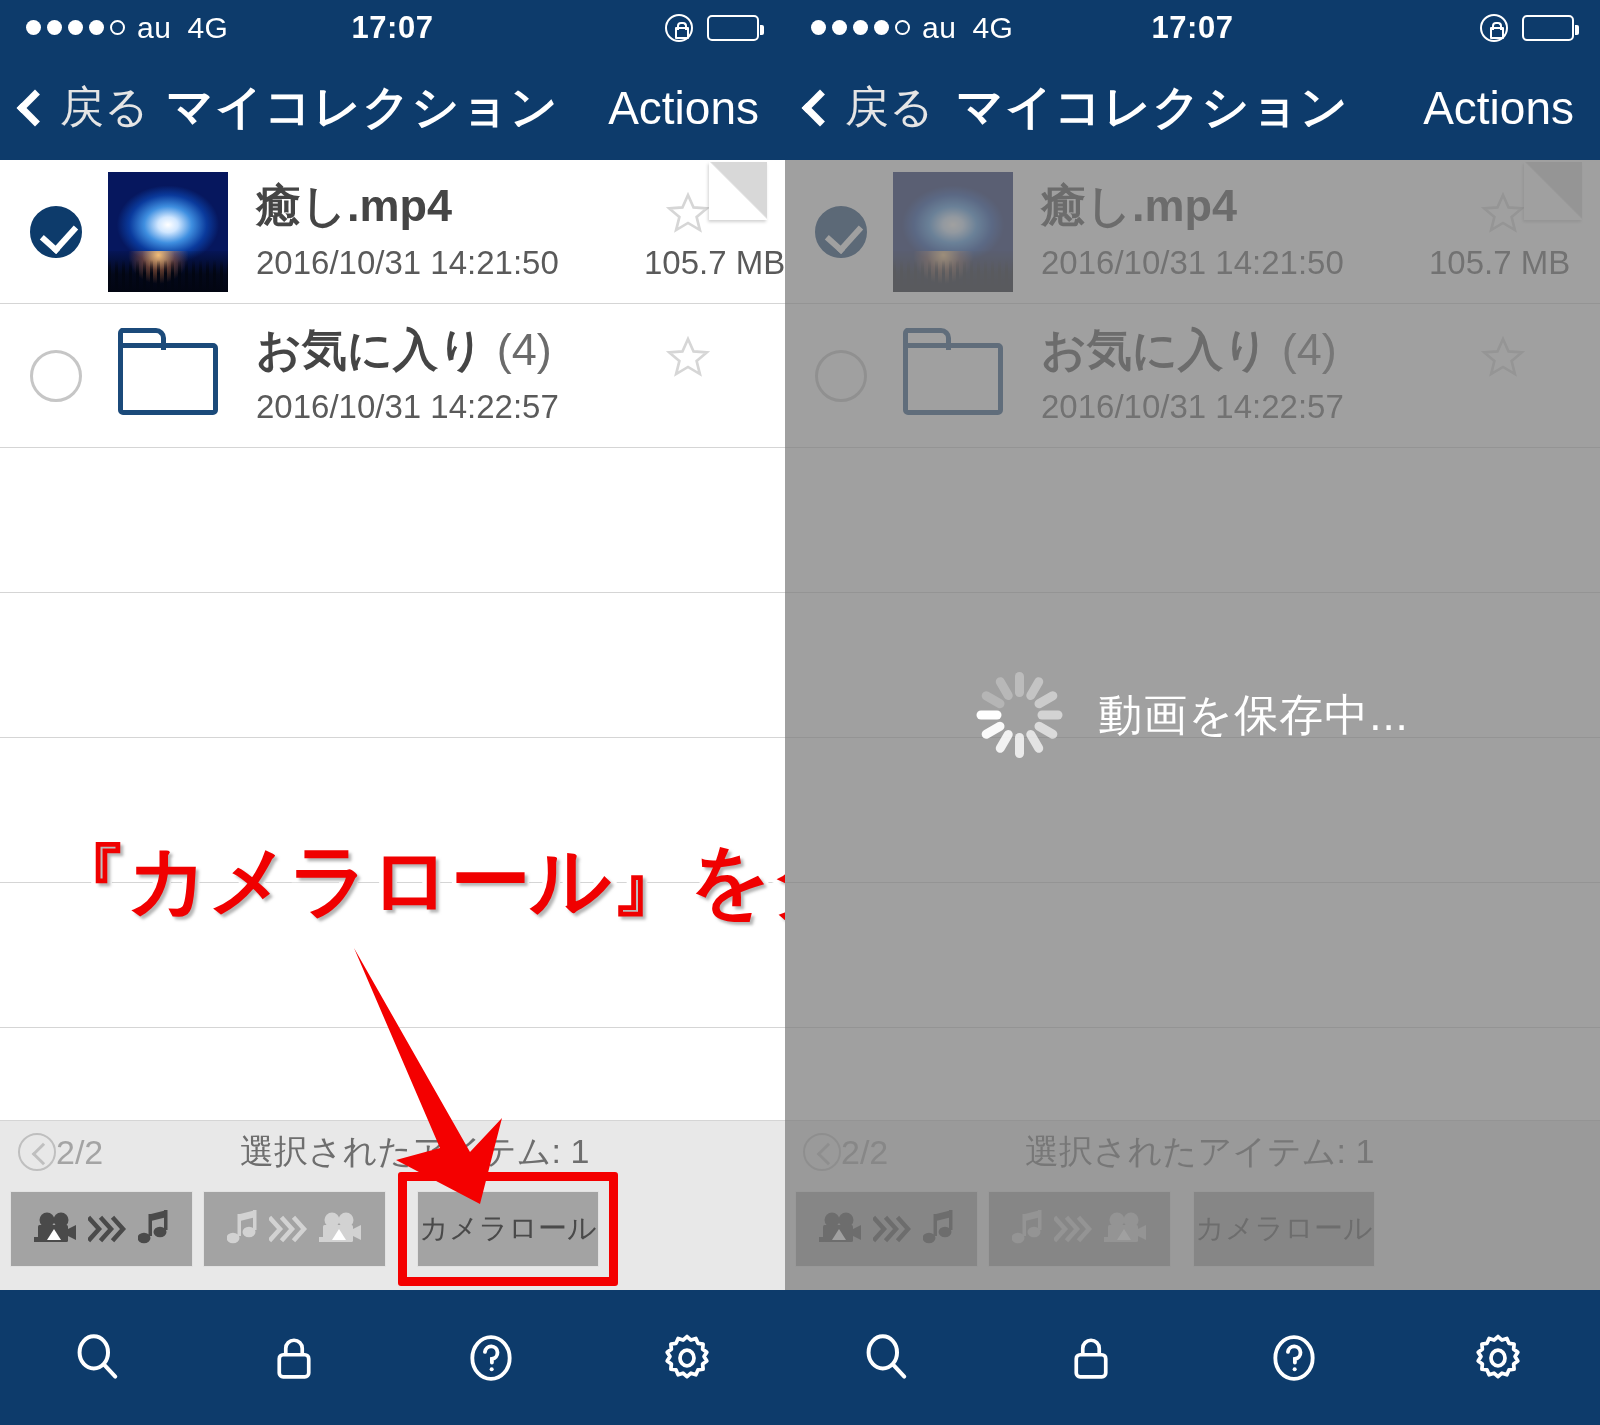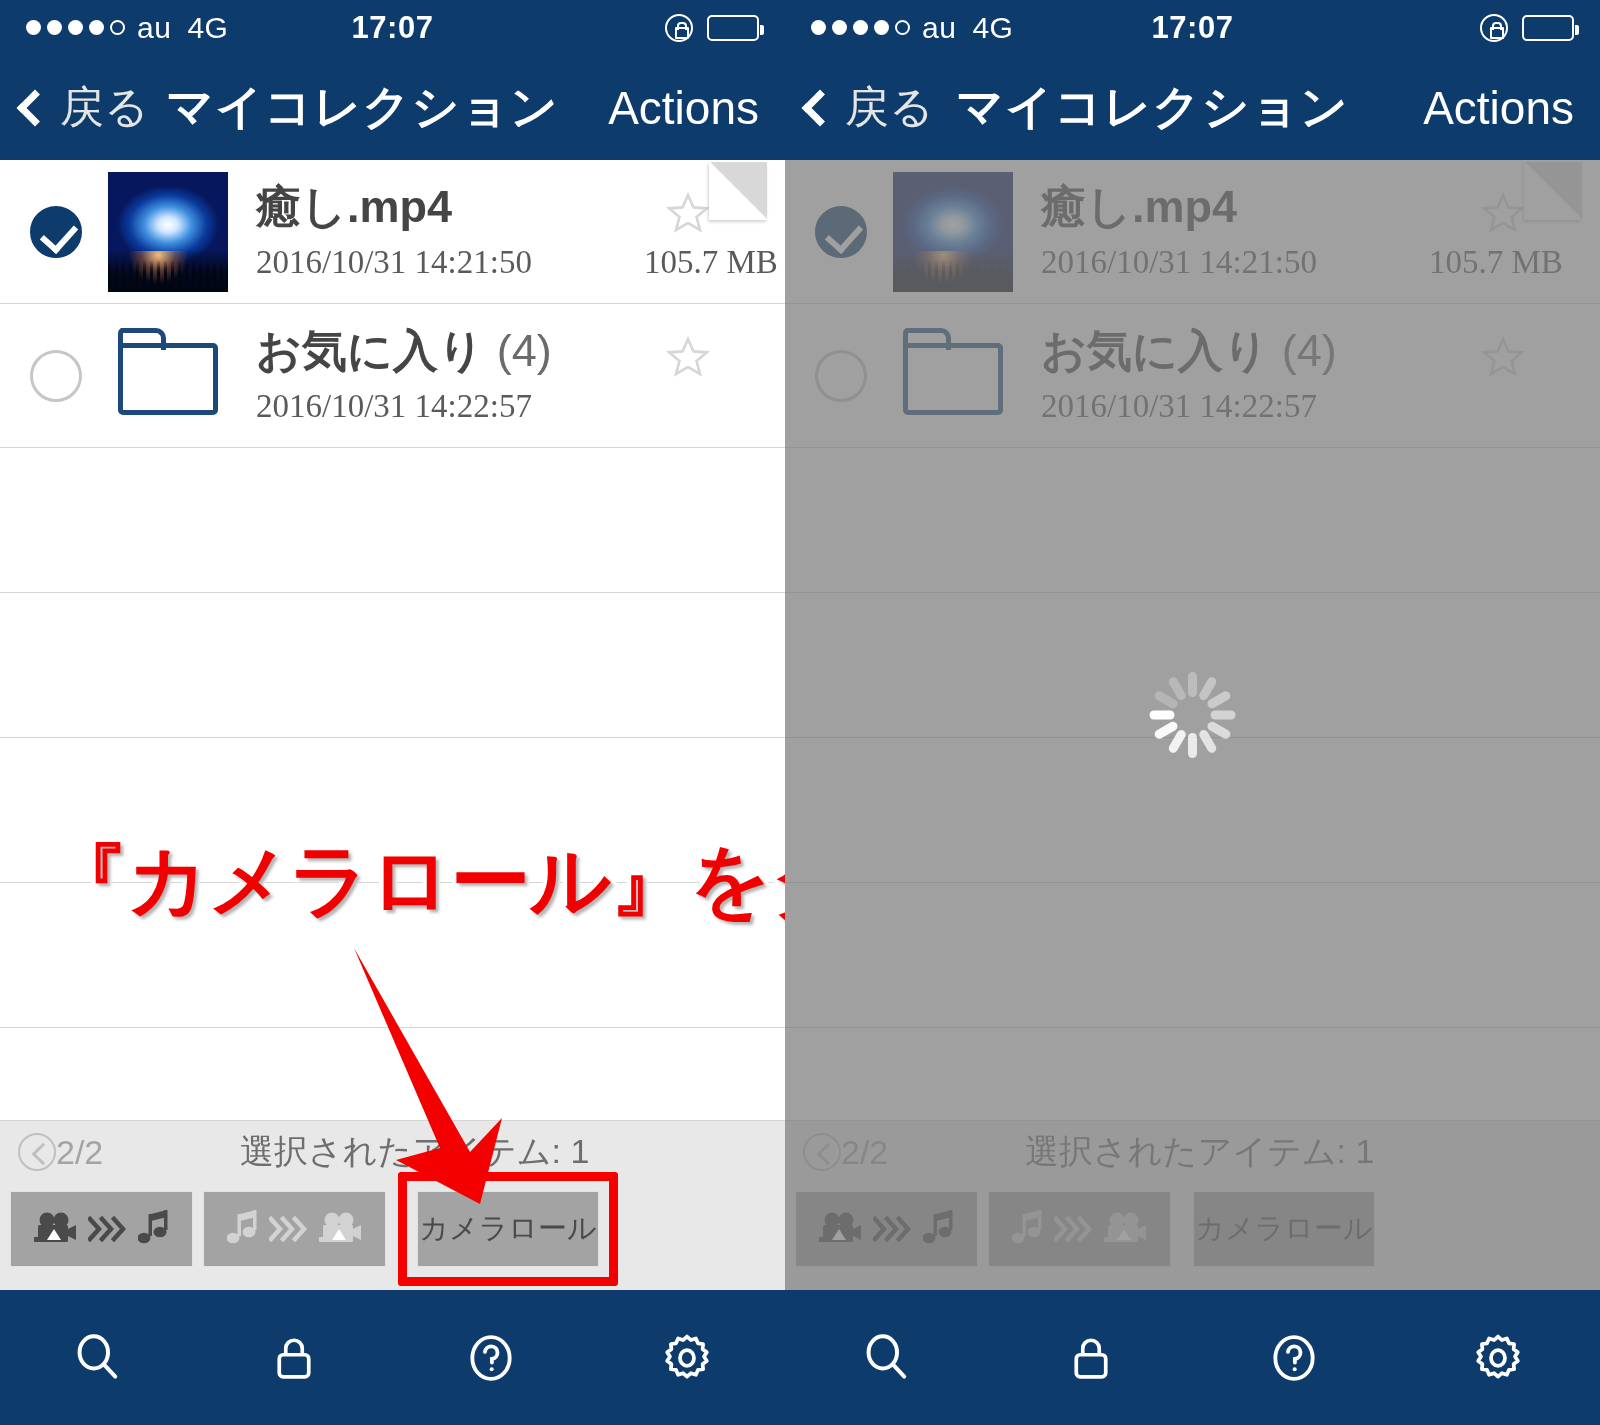--- a/index.html
+++ b/index.html
@@ -309,21 +309,20 @@
     font-weight: normal;
     color: #6b6b6b;
   }
   .rowmeta {
     margin-top: 12px;
     display: flex;
     align-items: baseline;
     font-size: 33px;
     color: #5a5a5a;
     white-space: nowrap;
-    font-family: Liberation Serif, serif;
   }
   .rowdate { min-width: 340px; }
   .rowsize { margin-left: 48px; }
 
   .star {
     flex: 0 0 auto;
     margin-right: 74px;
     align-self: flex-start;
     margin-top: 30px;
     cursor: pointer;
@@ -821,20 +820,21 @@
             <i style="transform:rotate(90deg);opacity:.54"></i>
             <i style="transform:rotate(120deg);opacity:.62"></i>
             <i style="transform:rotate(150deg);opacity:.70"></i>
             <i style="transform:rotate(180deg);opacity:.78"></i>
             <i style="transform:rotate(210deg);opacity:.86"></i>
             <i style="transform:rotate(240deg);opacity:.94"></i>
             <i style="transform:rotate(270deg);opacity:1"></i>
             <i style="transform:rotate(300deg);opacity:.22"></i>
             <i style="transform:rotate(330deg);opacity:.26"></i>
           </div>
+          <div class="loading-text">動画を保存中...</div>
         </div>
 
       </div>
     </div>
 
   </div>
 
   <div class="tabbar">
 
     <div class="tabhalf tabhalf-left">

